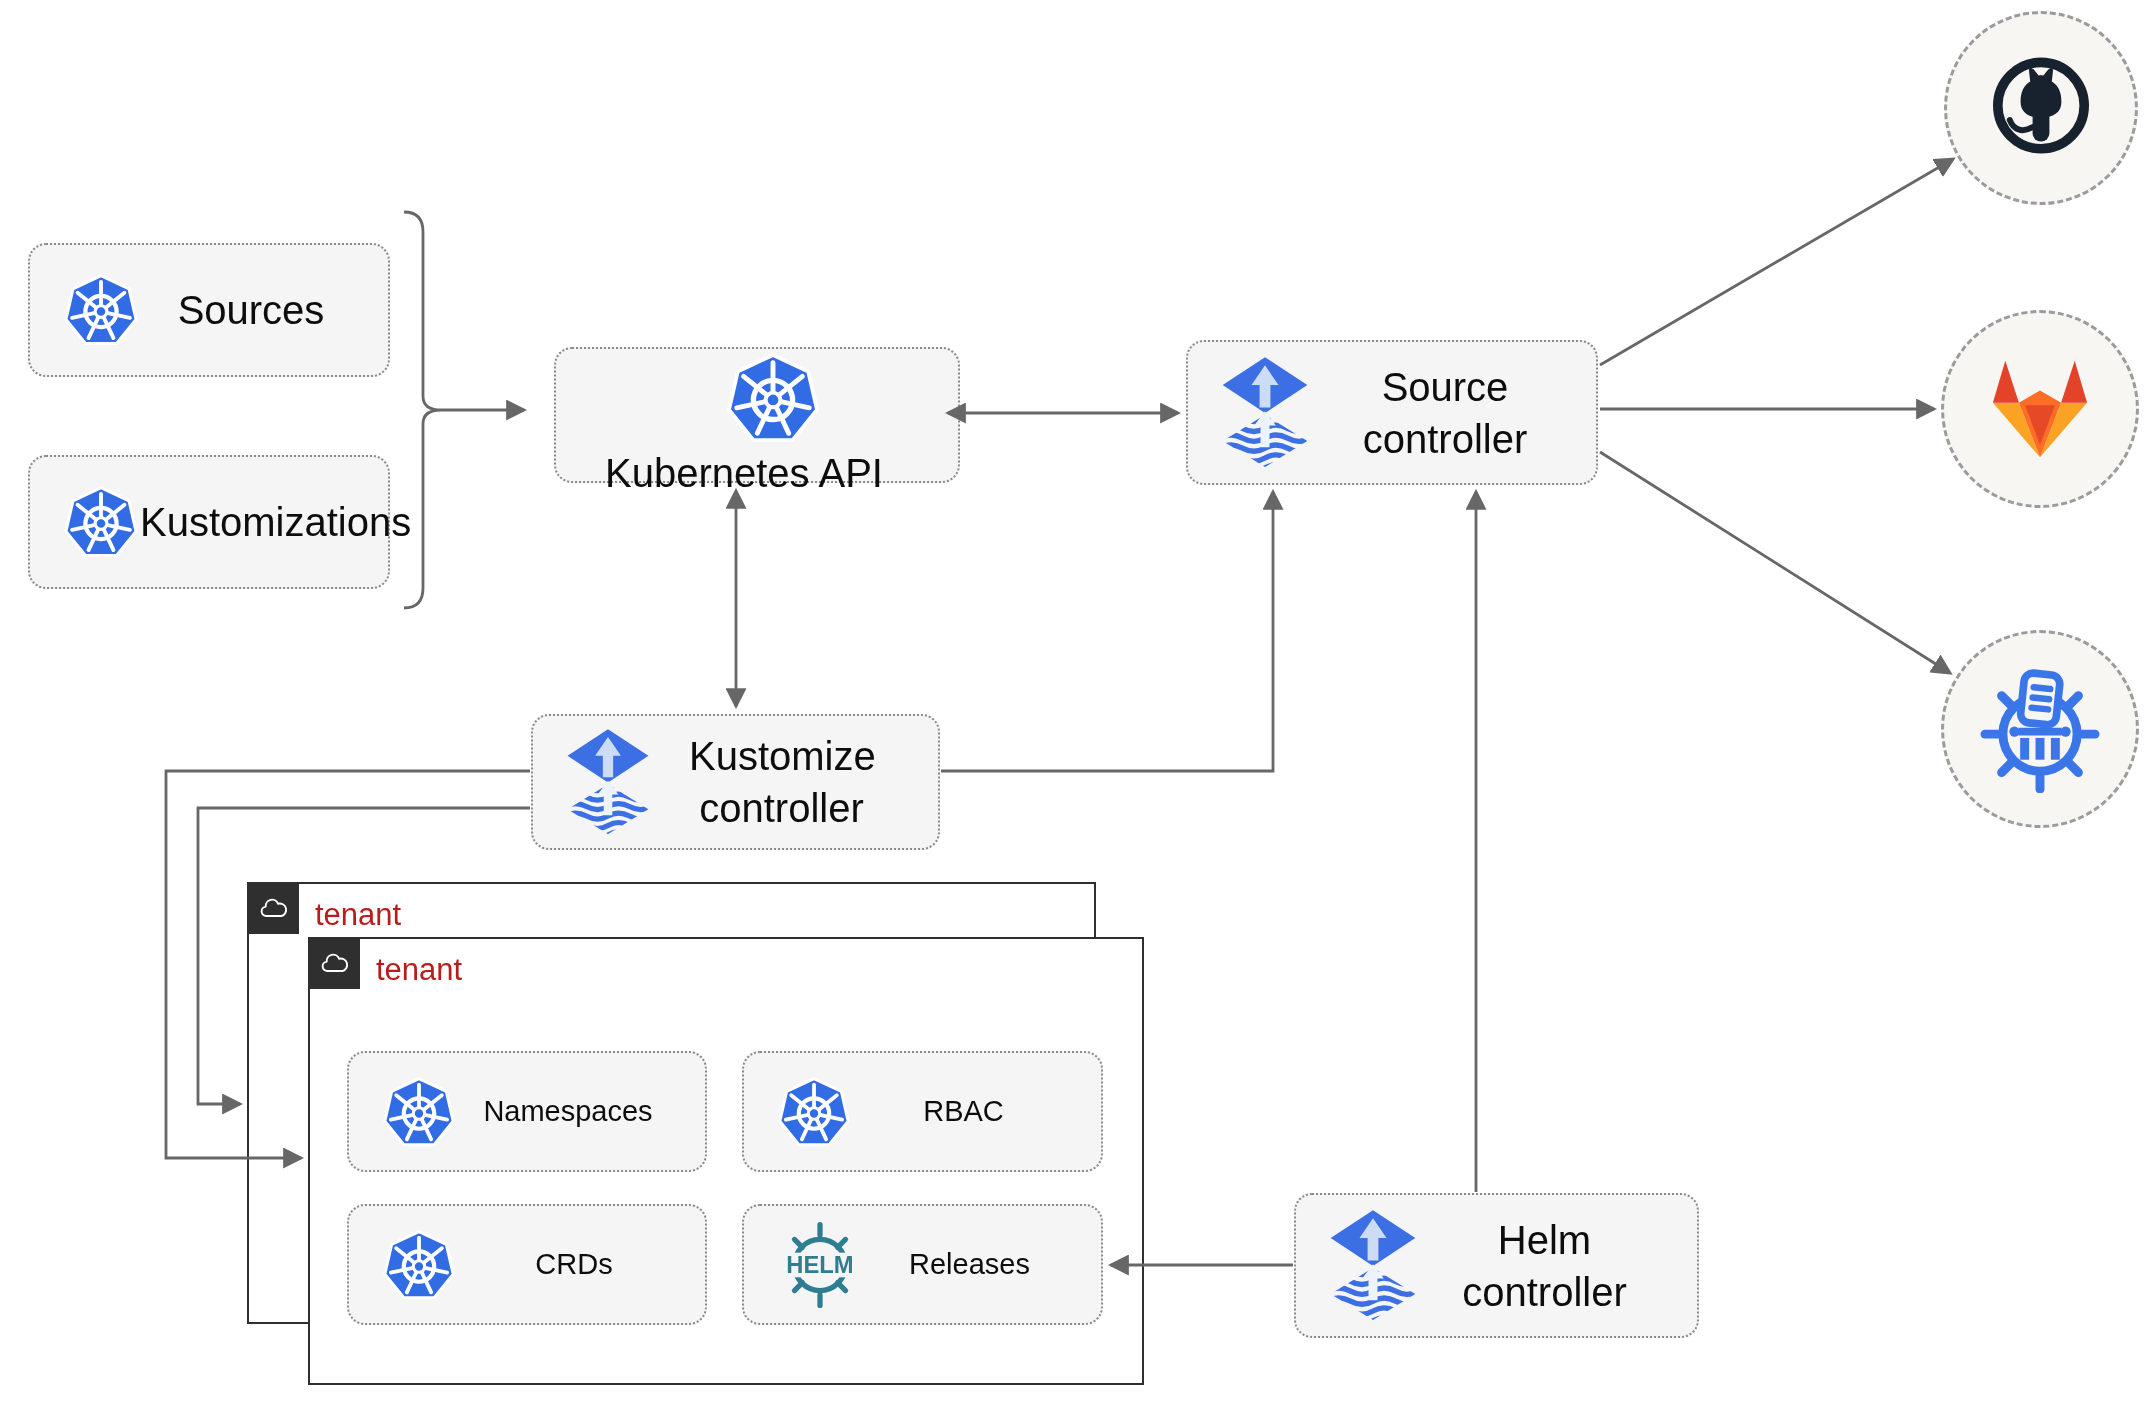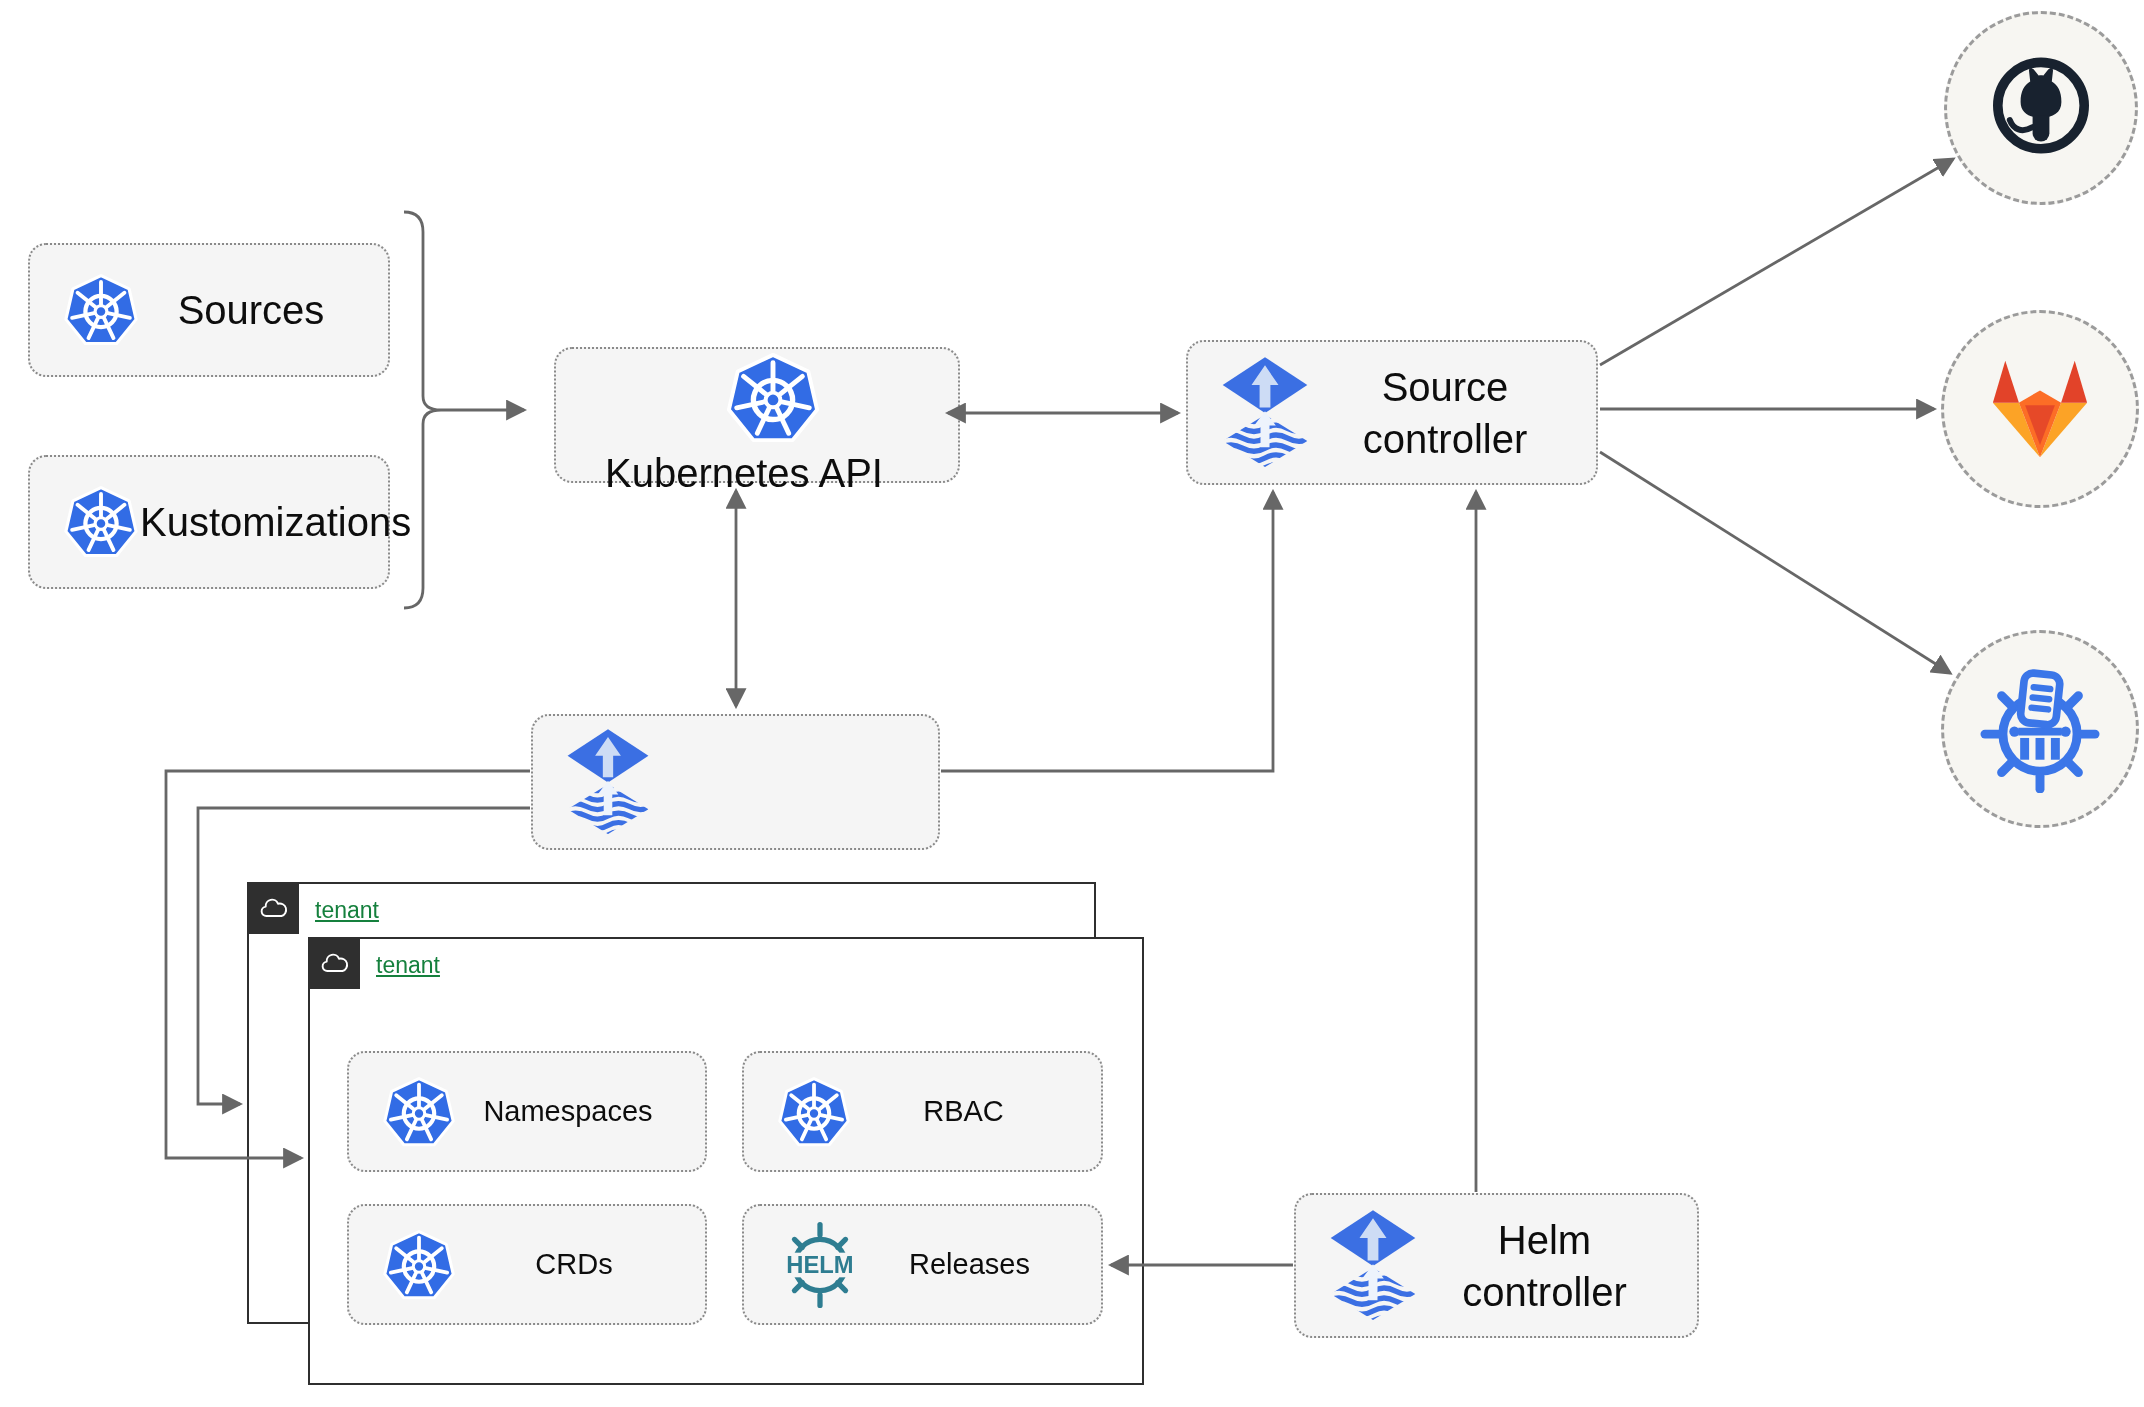--- a/index.html
+++ b/index.html
@@ -25,21 +25,21 @@
   #n-crds{left:347px;top:1204px;width:360px;height:121px;gap:12px;}
   #n-releases{left:742px;top:1204px;width:361px;height:121px;}
   .inner .label span{font-size:29px;}
 
   
   .tenant{position:absolute;background:#ffffff;border:2.5px solid #2f2f2f;box-sizing:border-box;}
   #tenant-back{left:247px;top:882px;width:849px;height:442px;z-index:1;}
   #tenant-front{left:308px;top:937px;width:836px;height:448px;z-index:2;}
   .tenant-tag{position:absolute;left:-2.5px;top:-2.5px;width:52px;height:52px;background:#2f2f2f;
               display:flex;align-items:center;justify-content:center;}
-  .tenant-label{position:absolute;left:66px;top:13px;font-size:23px;color:#15803d;text-decoration:underline;}
+  .tenant-label{position:absolute;left:66px;top:13px;font-size:31px;color:#b91c1c;}
 
   
   .endpoint{position:absolute;border-radius:50%;border:3px dashed #9b9b9b;background:#f7f6f2;
             display:flex;align-items:center;justify-content:center;box-sizing:border-box;z-index:3;}
   #ep-github{left:1944px;top:11px;width:194px;height:194px;}
   #ep-gitlab{left:1941px;top:310px;width:198px;height:198px;}
   #ep-chartmuseum{left:1941px;top:630px;width:198px;height:198px;}
 
   #connectors{position:absolute;left:0;top:0;z-index:5;pointer-events:none;}
 </style>
@@ -130,20 +130,23 @@
     <span class="label">
         <span>Source controller</span>
       </span>
   </div>
 
   <div class="node two-line" id="n-kustomize-ctrl">
     <span class="icon">
       <svg width="86" height="107">
           <use href="#sym-flux"></use>
         </svg>
+      </span>
+    <span class="label">
+        <span>Kustomize controller</span>
       </span>
   </div>
 
   <div class="node two-line" id="n-helm-ctrl">
     <span class="icon">
       <svg width="90" height="112">
           <use href="#sym-flux"></use>
         </svg>
       </span>
     <span class="label">

